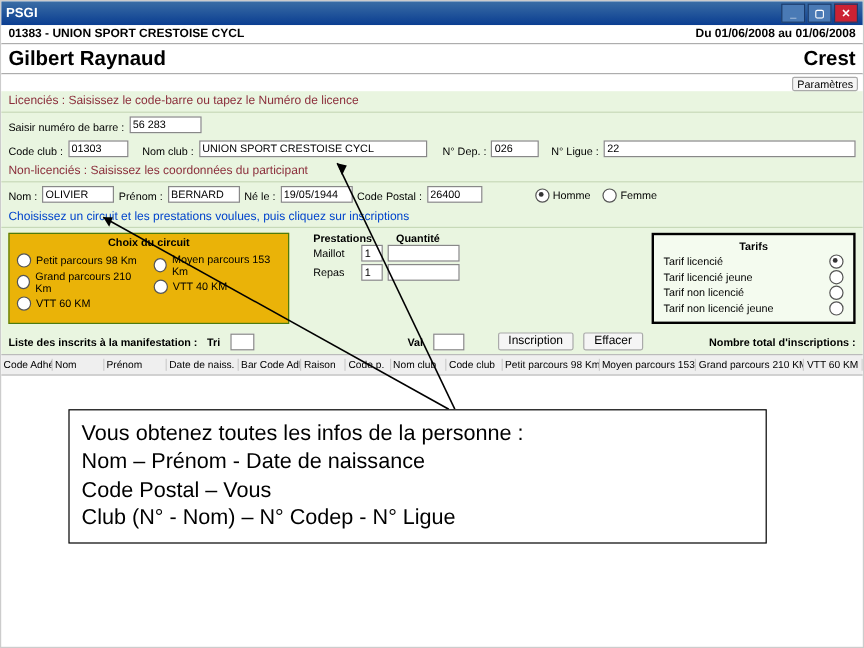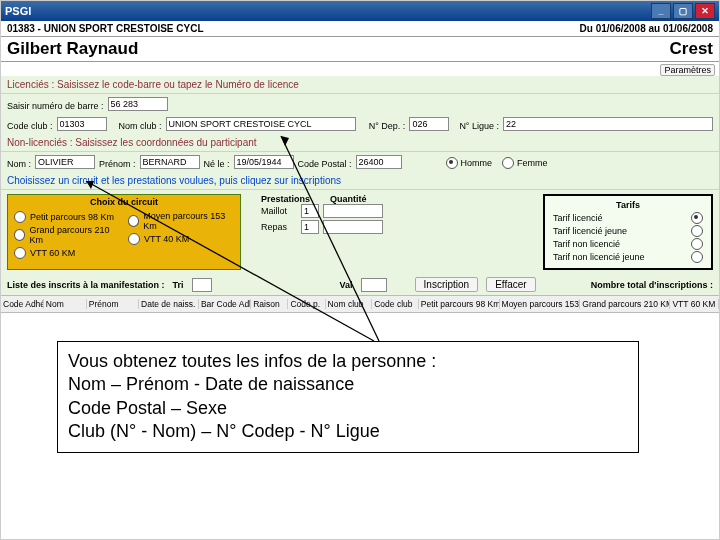--- a/index.html
+++ b/index.html
@@ -196,16 +196,16 @@
   <svg class="arrow" style="left:0;top:0;width:720px;height:540px;pointer-events:none;">
     <line x1="373" y1="340" x2="85" y2="180" stroke="#000" stroke-width="1.3"></line>
     <polygon points="85,180 93,180 90,188" fill="#000"></polygon>
     <line x1="378" y1="340" x2="280" y2="135" stroke="#000" stroke-width="1.3"></line>
     <polygon points="280,135 288,137 284,145" fill="#000"></polygon>
   </svg>
 
   <div class="annot-box">
     <div>Vous obtenez toutes les infos de la personne :</div>
     <div>Nom – Prénom -  Date de naissance</div>
-    <div>Code Postal – Sexe</div>
+    <div>Code Postal – Vous</div>
     <div>Club (N° - Nom) – N° Codep - N° Ligue</div>
   </div>
 </div>
 
 </body></html>

